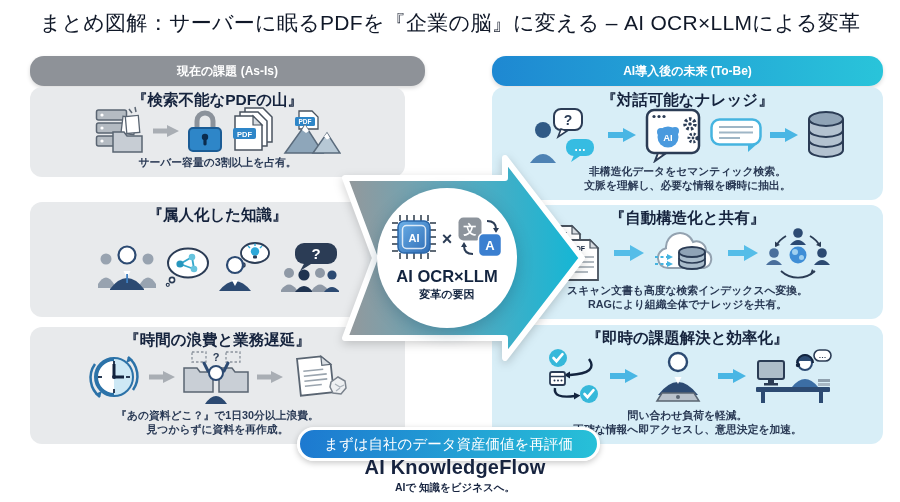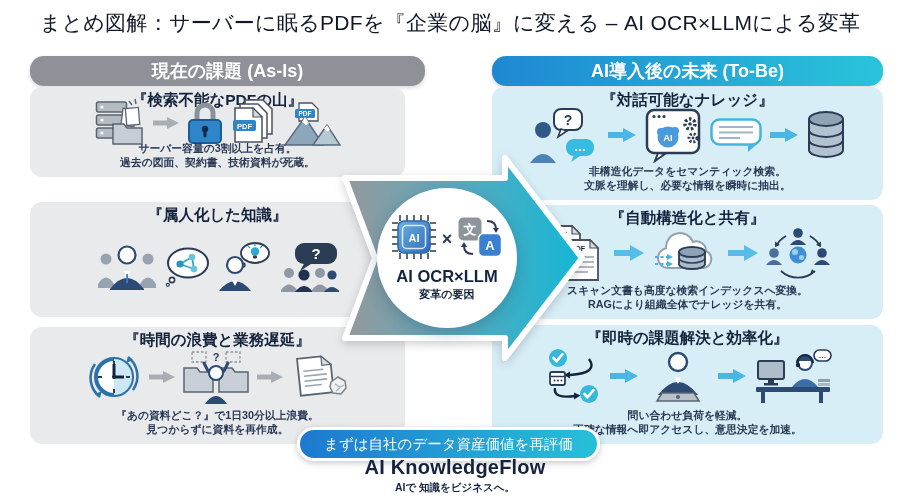--- a/index.html
+++ b/index.html
@@ -4,21 +4,21 @@
 <style>
   html,body{margin:0;padding:0;background:#fff;}
   body{font-family:"Liberation Sans","DejaVu Sans",sans-serif;}
   .canvas{position:relative;width:900px;height:502px;background:#fff;overflow:hidden;}
   svg text{font-family:inherit;}
 
   .main-title{position:absolute;top:9px;left:0;width:100%;text-align:center;
     font-size:21px;font-weight:normal;color:#101828;letter-spacing:.3px;}
 
   .col-header{position:absolute;height:30px;border-radius:14px;color:#fff;font-weight:bold;
-    font-size:18px;display:flex;align-items:center;justify-content:center;z-index:1;
+    font-size:12px;display:flex;align-items:center;justify-content:center;z-index:1;
     box-shadow:0 2px 4px rgba(0,0,0,.15);}
   .col-header.asis{left:30px;top:56px;width:395px;background:#8e9298;}
   .col-header.tobe{left:492px;top:56px;width:391px;background:linear-gradient(90deg,#1e88d2,#29c4da);}
 
   .card{position:absolute;border-radius:12px;display:flex;flex-direction:column;align-items:center;
     padding:4px 6px;box-sizing:border-box;z-index:1;}
   .card.asis{left:30px;width:375px;background:#e8eaec;}
   .card.tobe{left:492px;width:391px;background:#d8eef7;}
   .card-title{font-size:15.5px;font-weight:bold;color:#15233d;line-height:1.2;}
   .icon-row{flex:1;display:flex;align-items:center;justify-content:center;gap:8px;min-height:0;}
@@ -95,21 +95,20 @@
         <rect x="12" y="10" width="20" height="9" rx="1.5" fill="#2e86c8"></rect>
         <text x="22" y="17" font-size="6.5" font-weight="bold" fill="#fff" text-anchor="middle">PDF</text>
         <path d="M2,46 L22,18 L40,46 z" fill="#8ea6ba" stroke="#5a6b7c" stroke-width="1.5"></path>
         <path d="M30,46 L44,26 L57,46 z" fill="#b7c8d5" stroke="#5a6b7c" stroke-width="1.5"></path>
         <path d="M22,18 l4,6 l-3,2 l-4,-3 z" fill="#fff"></path>
         <path d="M44,26 l3,5 l-3,1.5 l-3,-3 z" fill="#fff"></path>
       </svg></span>
     </div>
     <div class="card-text">
       <div>サーバー容量の3割以上を占有。</div>
-      <div>過去の図面、契約書、技術資料が死蔵。</div>
     </div>
   </div>
 
   <div class="card asis" style="top:202px;height:115px;">
     <div class="card-title">『属人化した知識』</div>
     <div class="icon-row">
       <span><svg width="60" height="50" viewBox="0 0 60 50">
         <g fill="#98a3b0">
           <circle cx="9" cy="17" r="5.5"></circle>
               <path d="M1,42 q8,-13 16,0 v4 h-16 z"></path>

